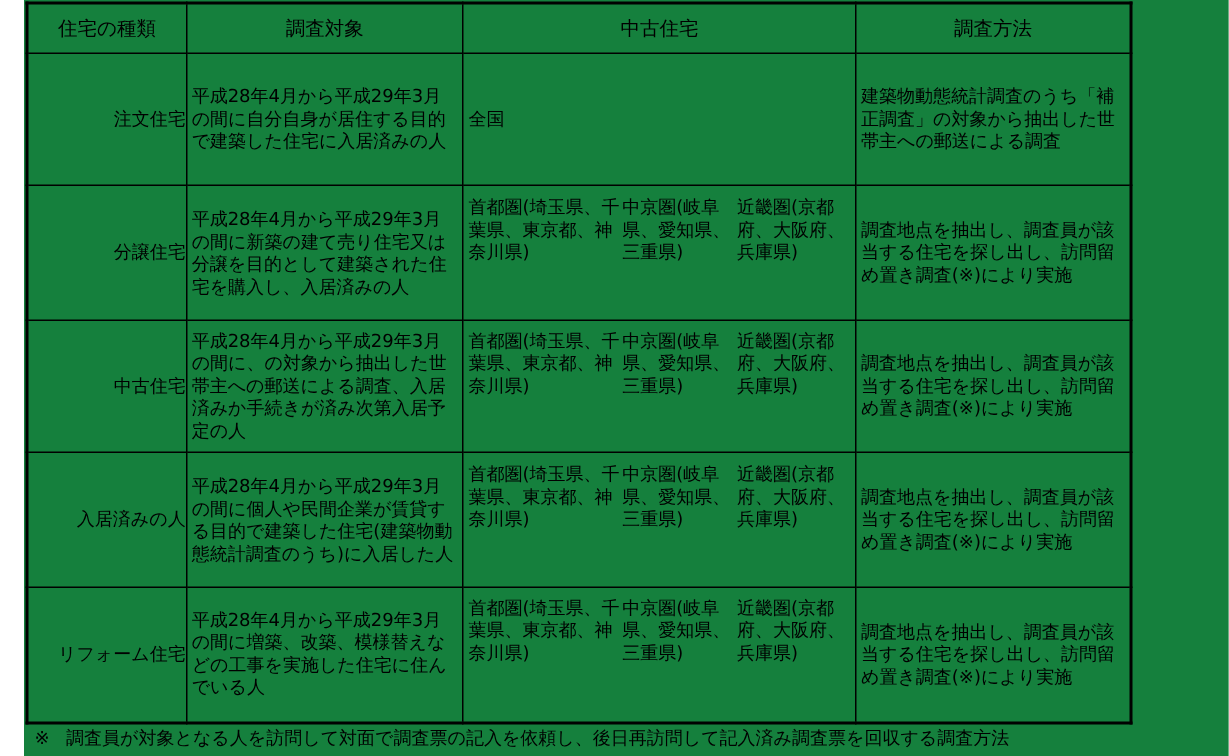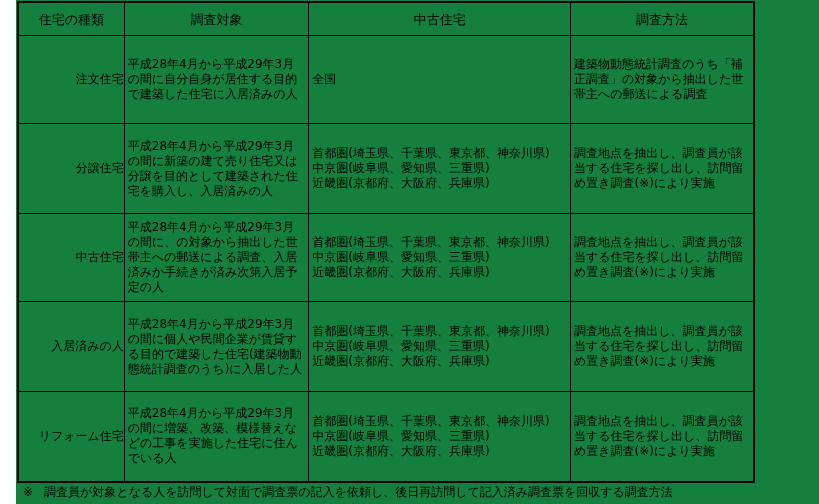--- a/index.html
+++ b/index.html
@@ -41,22 +41,22 @@
   .col-method { width:183px; }
 
   tr.row-h88 { height:88px; }
   tr.row-h90 { height:90px; }
 
   td.c-type { text-align:right; }
   td.c-target, td.c-method { padding:2px 3px; }
   td.c-area { padding:0; }
   .area-stack {
     display:flex;
-    flex-direction:column;
-    justify-content:center;
+    flex-direction:row;
+    justify-content:flex-start;
     height:80px;
     padding:2px 2px 2px 3px;
     box-sizing:border-box;
   }
   .area-single { padding-left:3px; }
 
   .footnote {
     position:absolute;
     left:7px; top:485px;
     font-size:12px;

